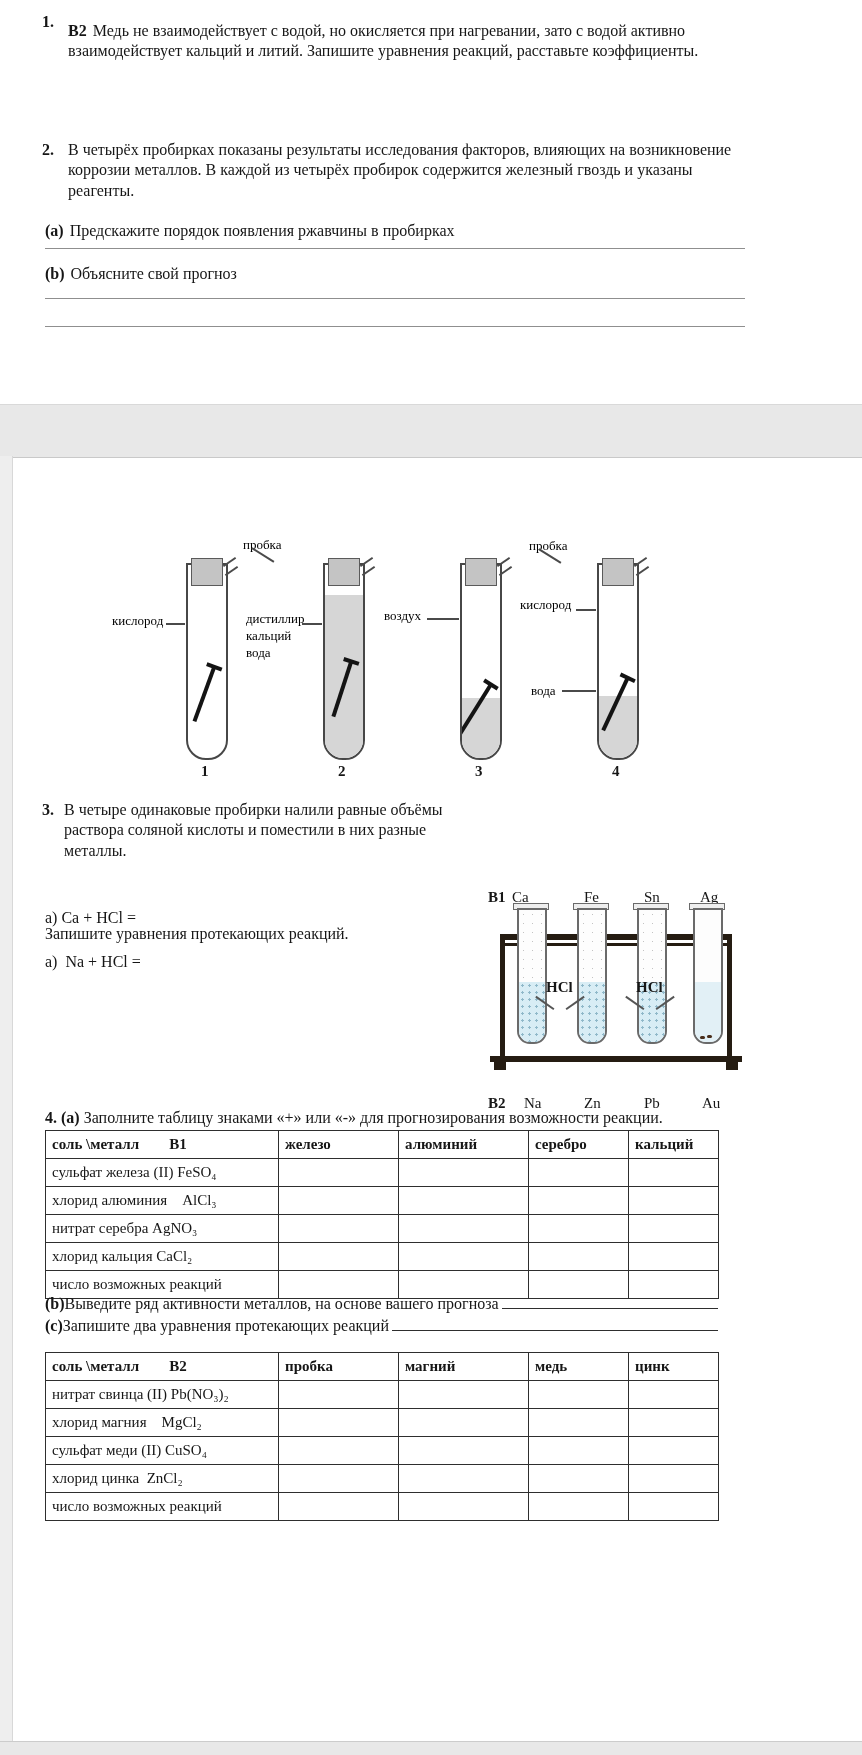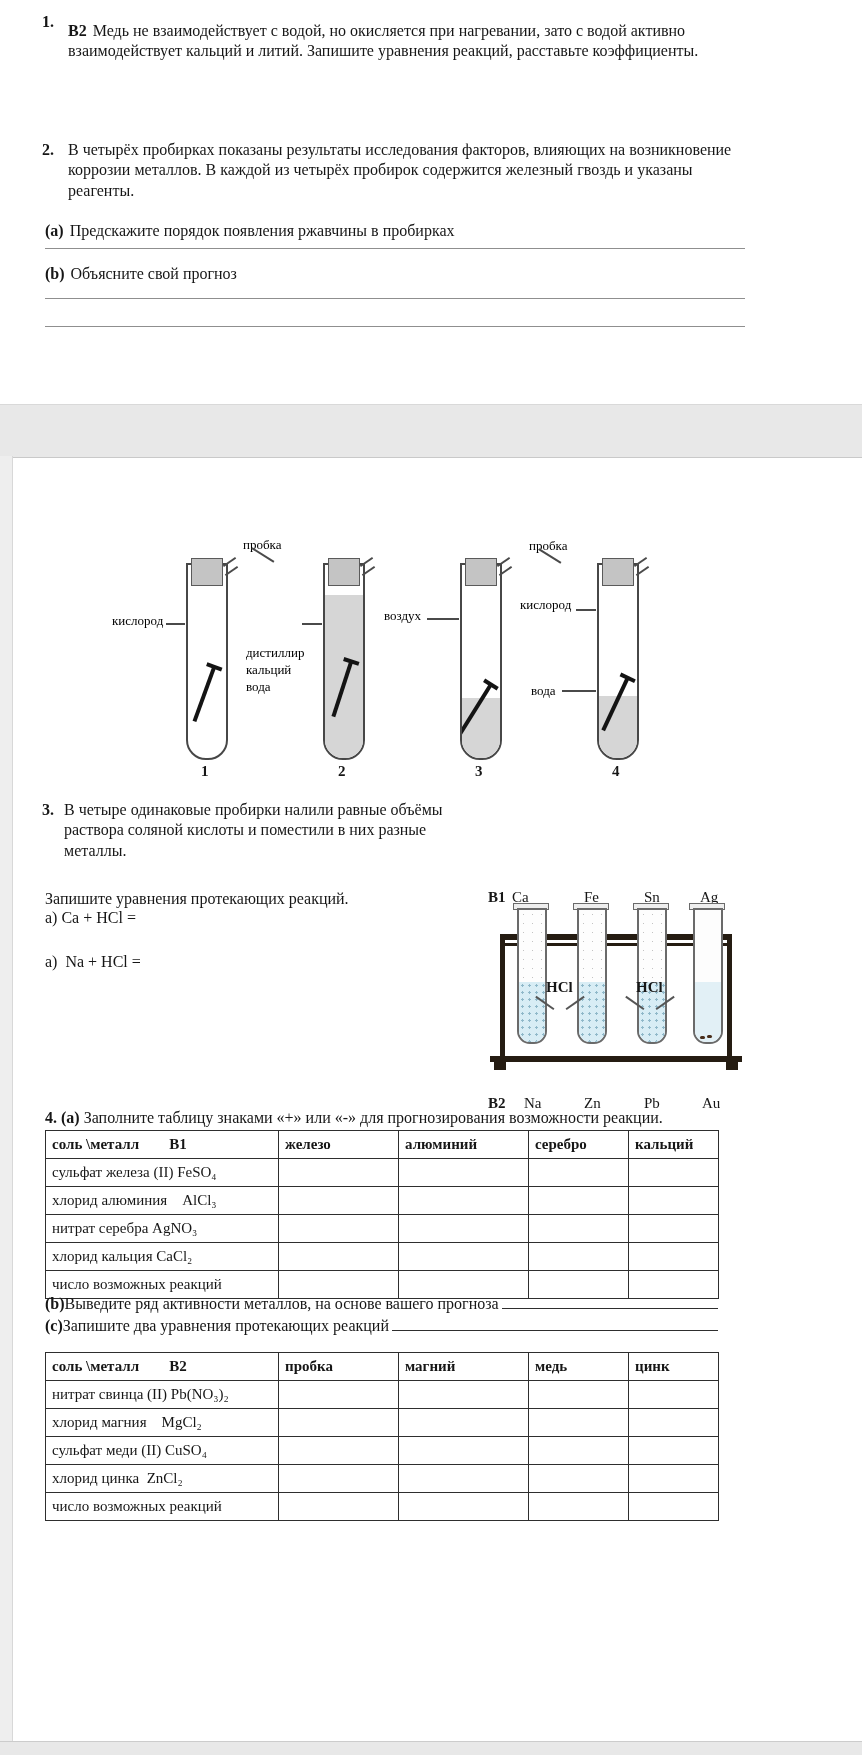--- a/index.html
+++ b/index.html
@@ -96,21 +96,21 @@
   <div class="diagram1">
 
     <div class="dlabel" style="left:143px;top:2px;">пробка</div>
     <div class="dlabel" style="left:429px;top:3px;">пробка</div>
     <div class="pl" style="left:150px;top:19px;width:26px;transform:rotate(32deg);"></div>
     <div class="pl" style="left:437px;top:20px;width:26px;transform:rotate(32deg);"></div>
 
     <div class="dlabel" style="left:12px;top:78px;">кислород</div>
     <div class="pl" style="left:66px;top:88px;width:19px;"></div>
 
-    <div class="dlabel" style="left:146px;top:76px;line-height:1.3;margin-top:34px;">
+    <div class="dlabel" style="left:146px;top:76px;line-height:1.3;">
       <div>дистиллир</div>
       <div>кальций</div>
       <div>вода</div>
     </div>
     <div class="pl" style="left:202px;top:88px;width:20px;"></div>
 
     <div class="dlabel" style="left:284px;top:73px;">воздух</div>
     <div class="pl" style="left:327px;top:83px;width:32px;"></div>
 
     <div class="dlabel" style="left:420px;top:62px;">кислород</div>
@@ -173,21 +173,21 @@
     <div class="tnum" style="left:101px;top:227px;">1</div>
     <div class="tnum" style="left:238px;top:227px;">2</div>
     <div class="tnum" style="left:375px;top:227px;">3</div>
     <div class="tnum" style="left:512px;top:227px;">4</div>
   </div>
 
   <div class="q" style="left:42px;top:800px;width:420px;">
     <div class="qnum" style="width:22px;">3.</div>
     <div>В четыре одинаковые пробирки налили равные объёмы раствора соляной кислоты и поместили в них разные металлы.</div>
   </div>
-  <div class="abs" style="left:45px;top:889px;">Запишите уравнения протекающих реакций.</div>
+  <div class="abs" style="left:45px;top:924px;">Запишите уравнения протекающих реакций.</div>
   <div class="eq" style="left:45px;top:908px;">а) Ca + HCl =</div>
   <div class="eq" style="left:45px;top:952px;">а)  Na + HCl =</div>
 
   <div class="rack">
     <b class="rmetal" style="left:0;top:0;">В1</b>
     <span class="rmetal" style="left:24px;top:0;">Ca</span>
     <span class="rmetal" style="left:96px;top:0;">Fe</span>
     <span class="rmetal" style="left:156px;top:0;">Sn</span>
     <span class="rmetal" style="left:212px;top:0;">Ag</span>
 

